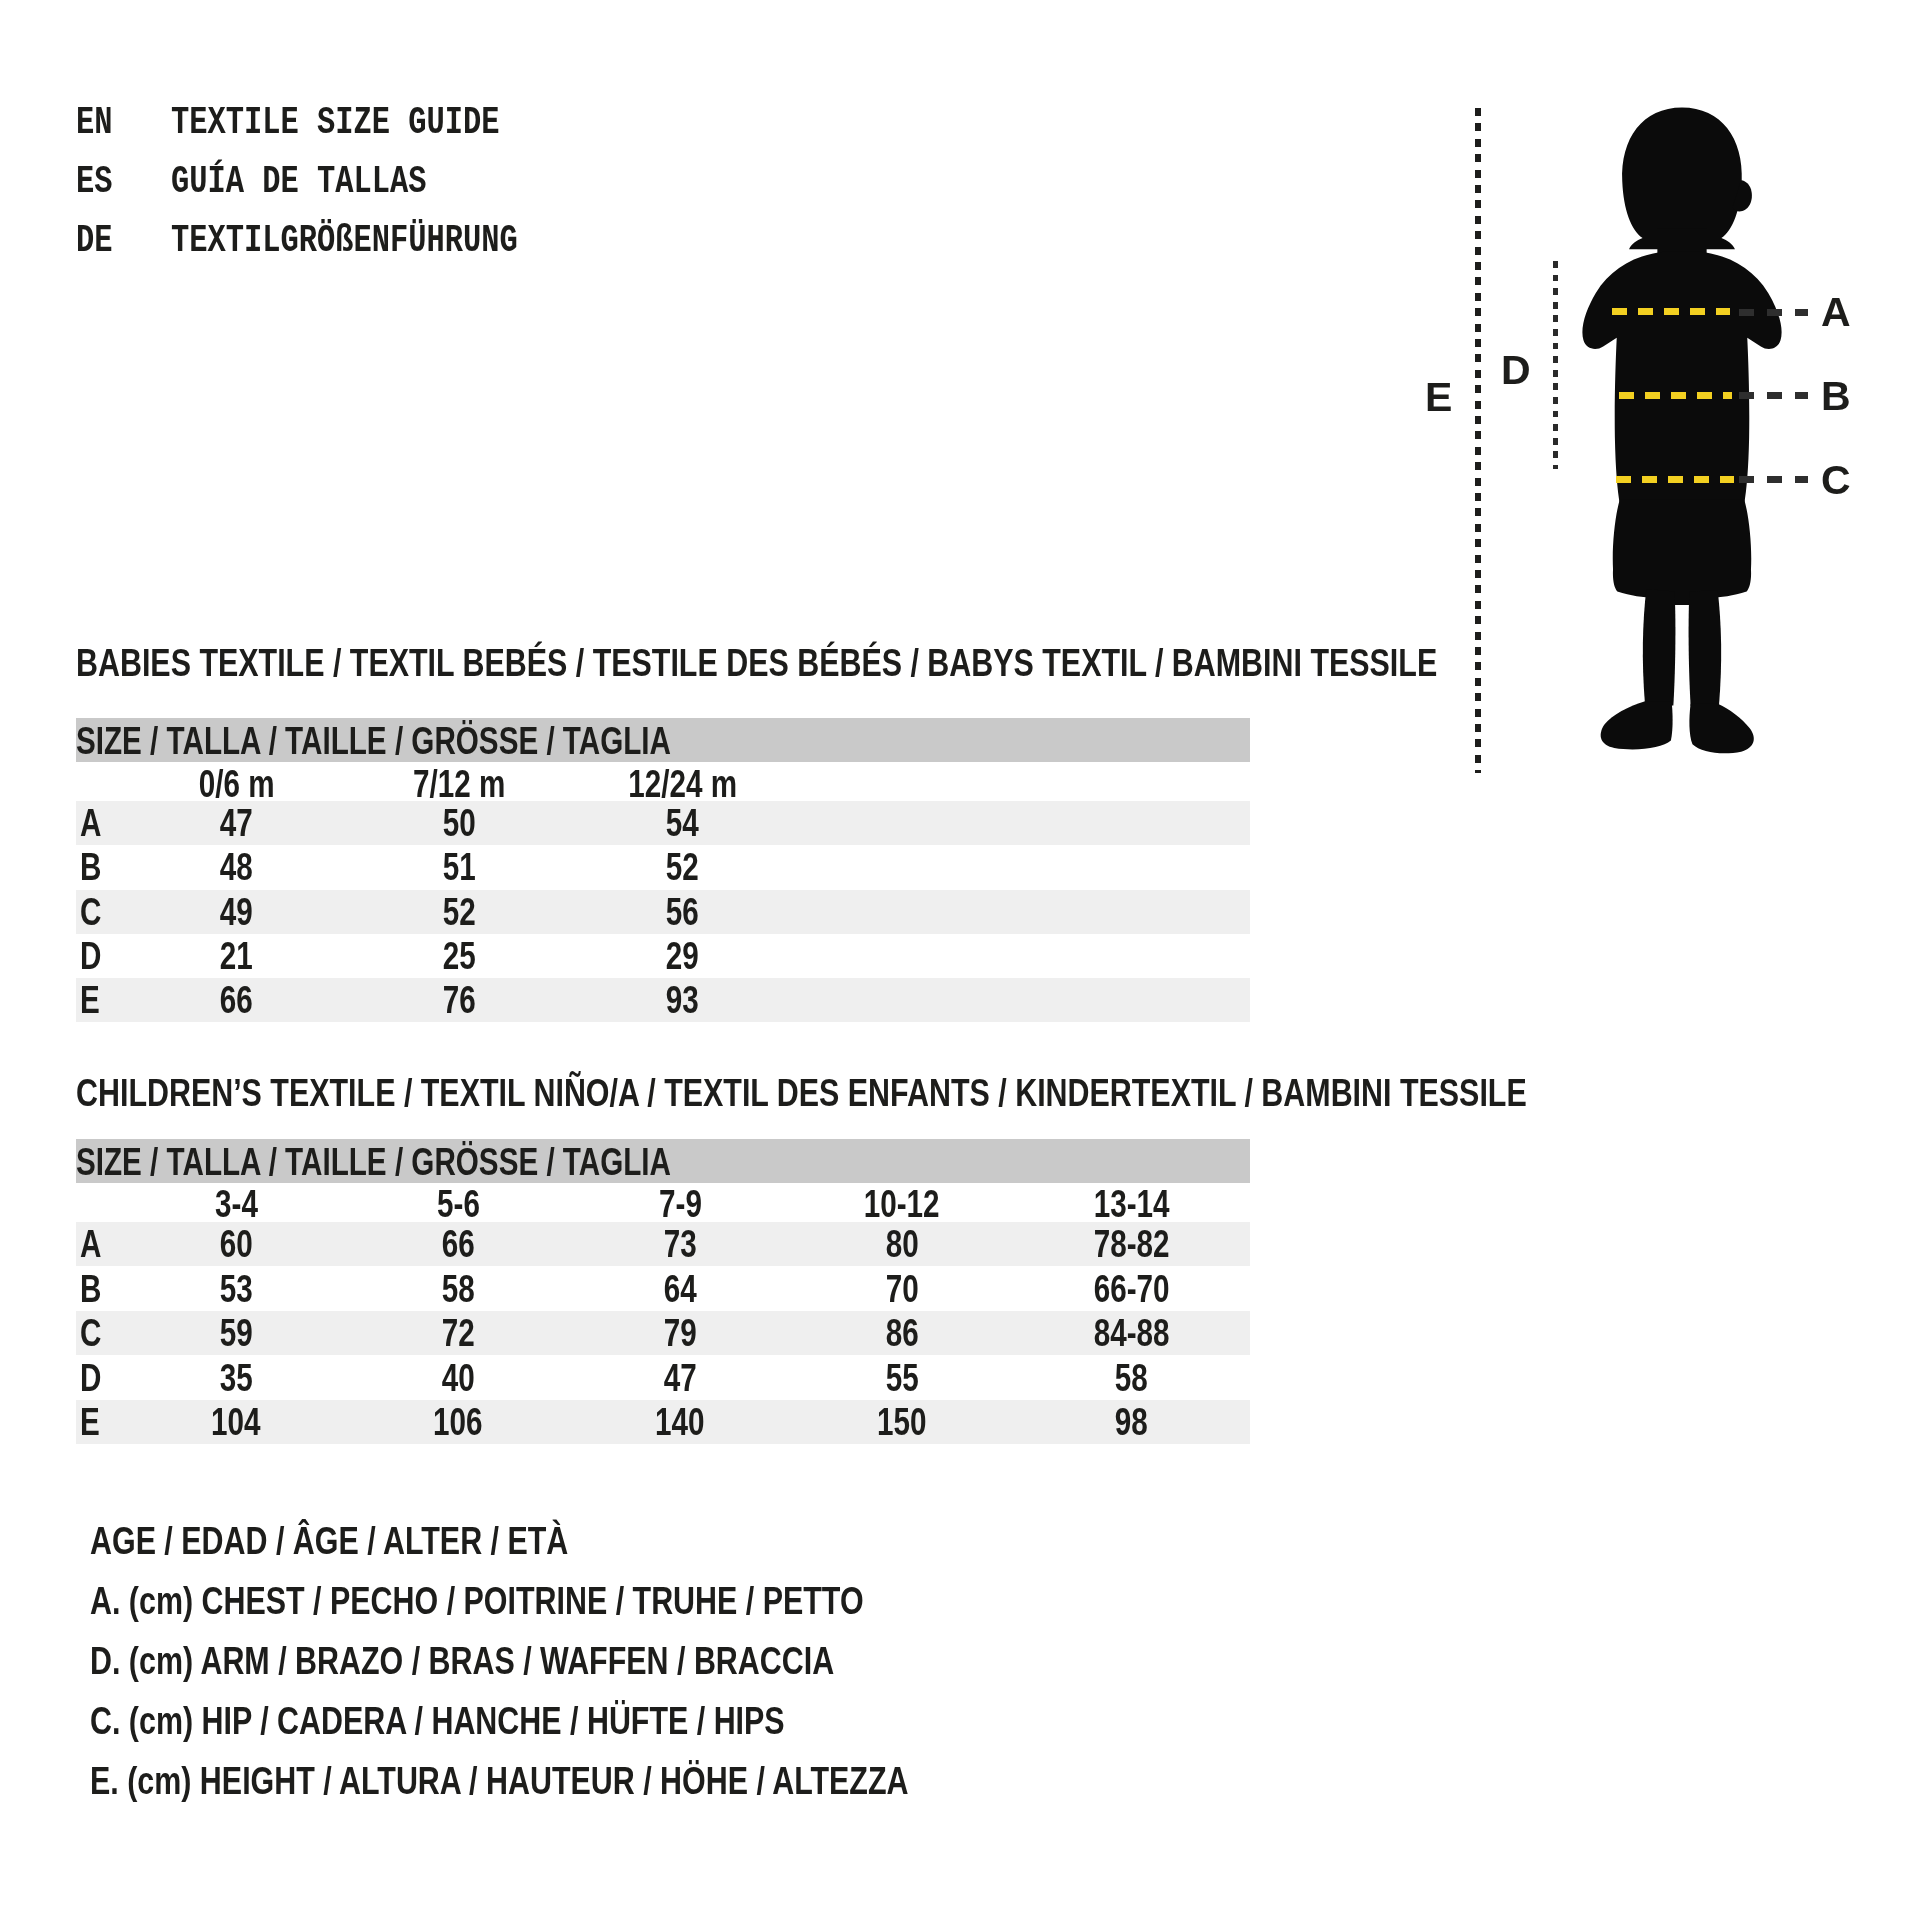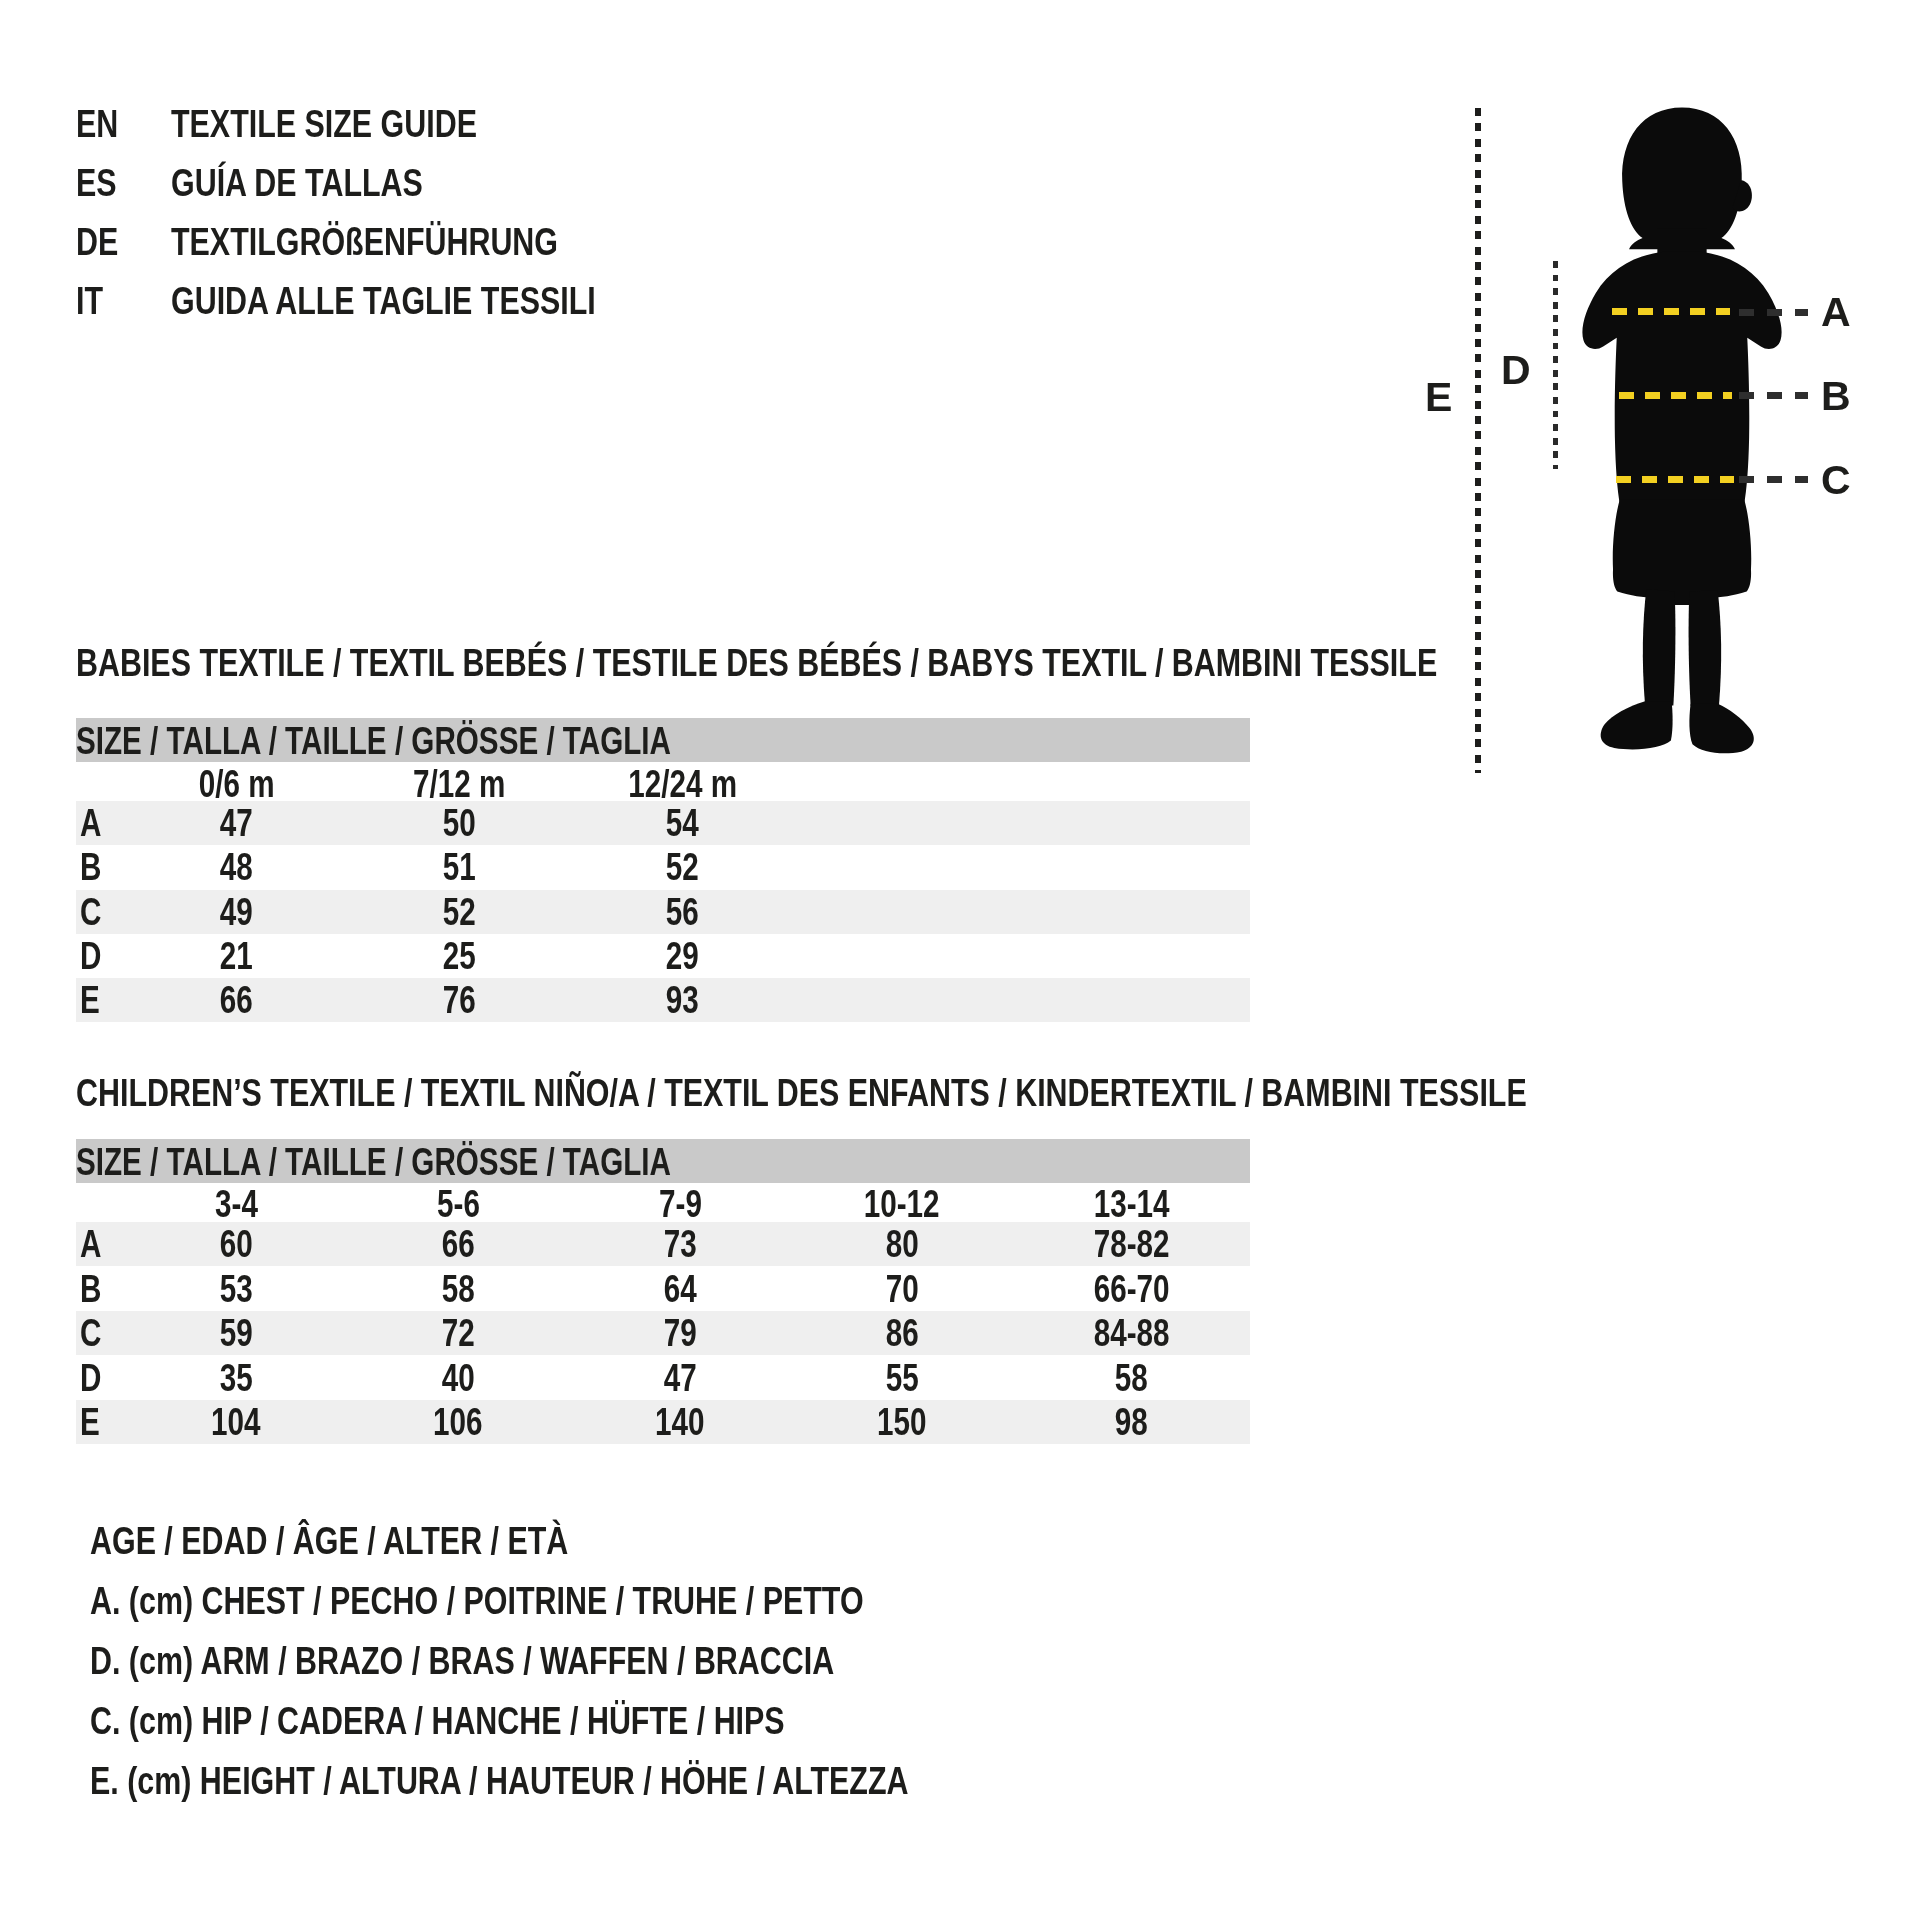--- a/index.html
+++ b/index.html
@@ -7,21 +7,21 @@
     position:relative;width:1926px;height:1926px;background:#ffffff;
     font-family:"Liberation Sans",sans-serif;font-weight:bold;color:#1d1d1b;
     overflow:hidden;
   }
   
   .cond{display:inline-block;transform:scaleX(.78);transform-origin:0 50%;white-space:nowrap;}
   .condc{display:inline-block;transform:scaleX(.78);transform-origin:50% 50%;white-space:nowrap;}
 
   
   .lang{position:absolute;left:76px;top:94px;font-size:39px;line-height:59px;}
-  .lang-row{display:flex;}
+  .lang-row{display:flex;font-family:Liberation Mono, monospace;}
   .lang-code{width:95px;}
 
   
   .sec-title{position:absolute;left:76px;font-size:39px;line-height:43px;}
   .title-babies{top:641px;}
   .title-children{top:1071px;}
 
   
   .size-bar{position:absolute;left:76px;width:1174px;height:44px;background:#c9c9c9;
     font-size:38px;line-height:46px;padding-left:0;box-sizing:border-box;}
@@ -72,24 +72,20 @@
       <span class="cond">TEXTILE SIZE GUIDE</span>
     </div>
     <div class="lang-row">
       <span class="lang-code"><span class="cond">ES</span></span>
       <span class="cond">GUÍA DE TALLAS</span>
     </div>
     <div class="lang-row">
       <span class="lang-code"><span class="cond">DE</span></span>
       <span class="cond">TEXTILGRÖßENFÜHRUNG</span>
     </div>
-    <div class="lang-row">
-      <span class="lang-code"><span class="cond">IT</span></span>
-      <span class="cond">GUIDA ALLE TAGLIE TESSILI</span>
-    </div>
   </div>
 
   <div>
     <div class="vdots e-line"></div>
     <div class="vdots d-line"></div>
 
     <svg class="silhouette" viewBox="0 0 380 1065" xmlns="http://www.w3.org/2000/svg">
       <g fill="#0b0b0b">
 
         <path d="M190 4 C126 4 90 54 93 124 C95 170 107 202 126 216 C116 220 108 226 104 234 L276 234 C272 226 264 220 254 216 C273 202 285 170 287 124 C290 54 254 4 190 4 Z"></path>

